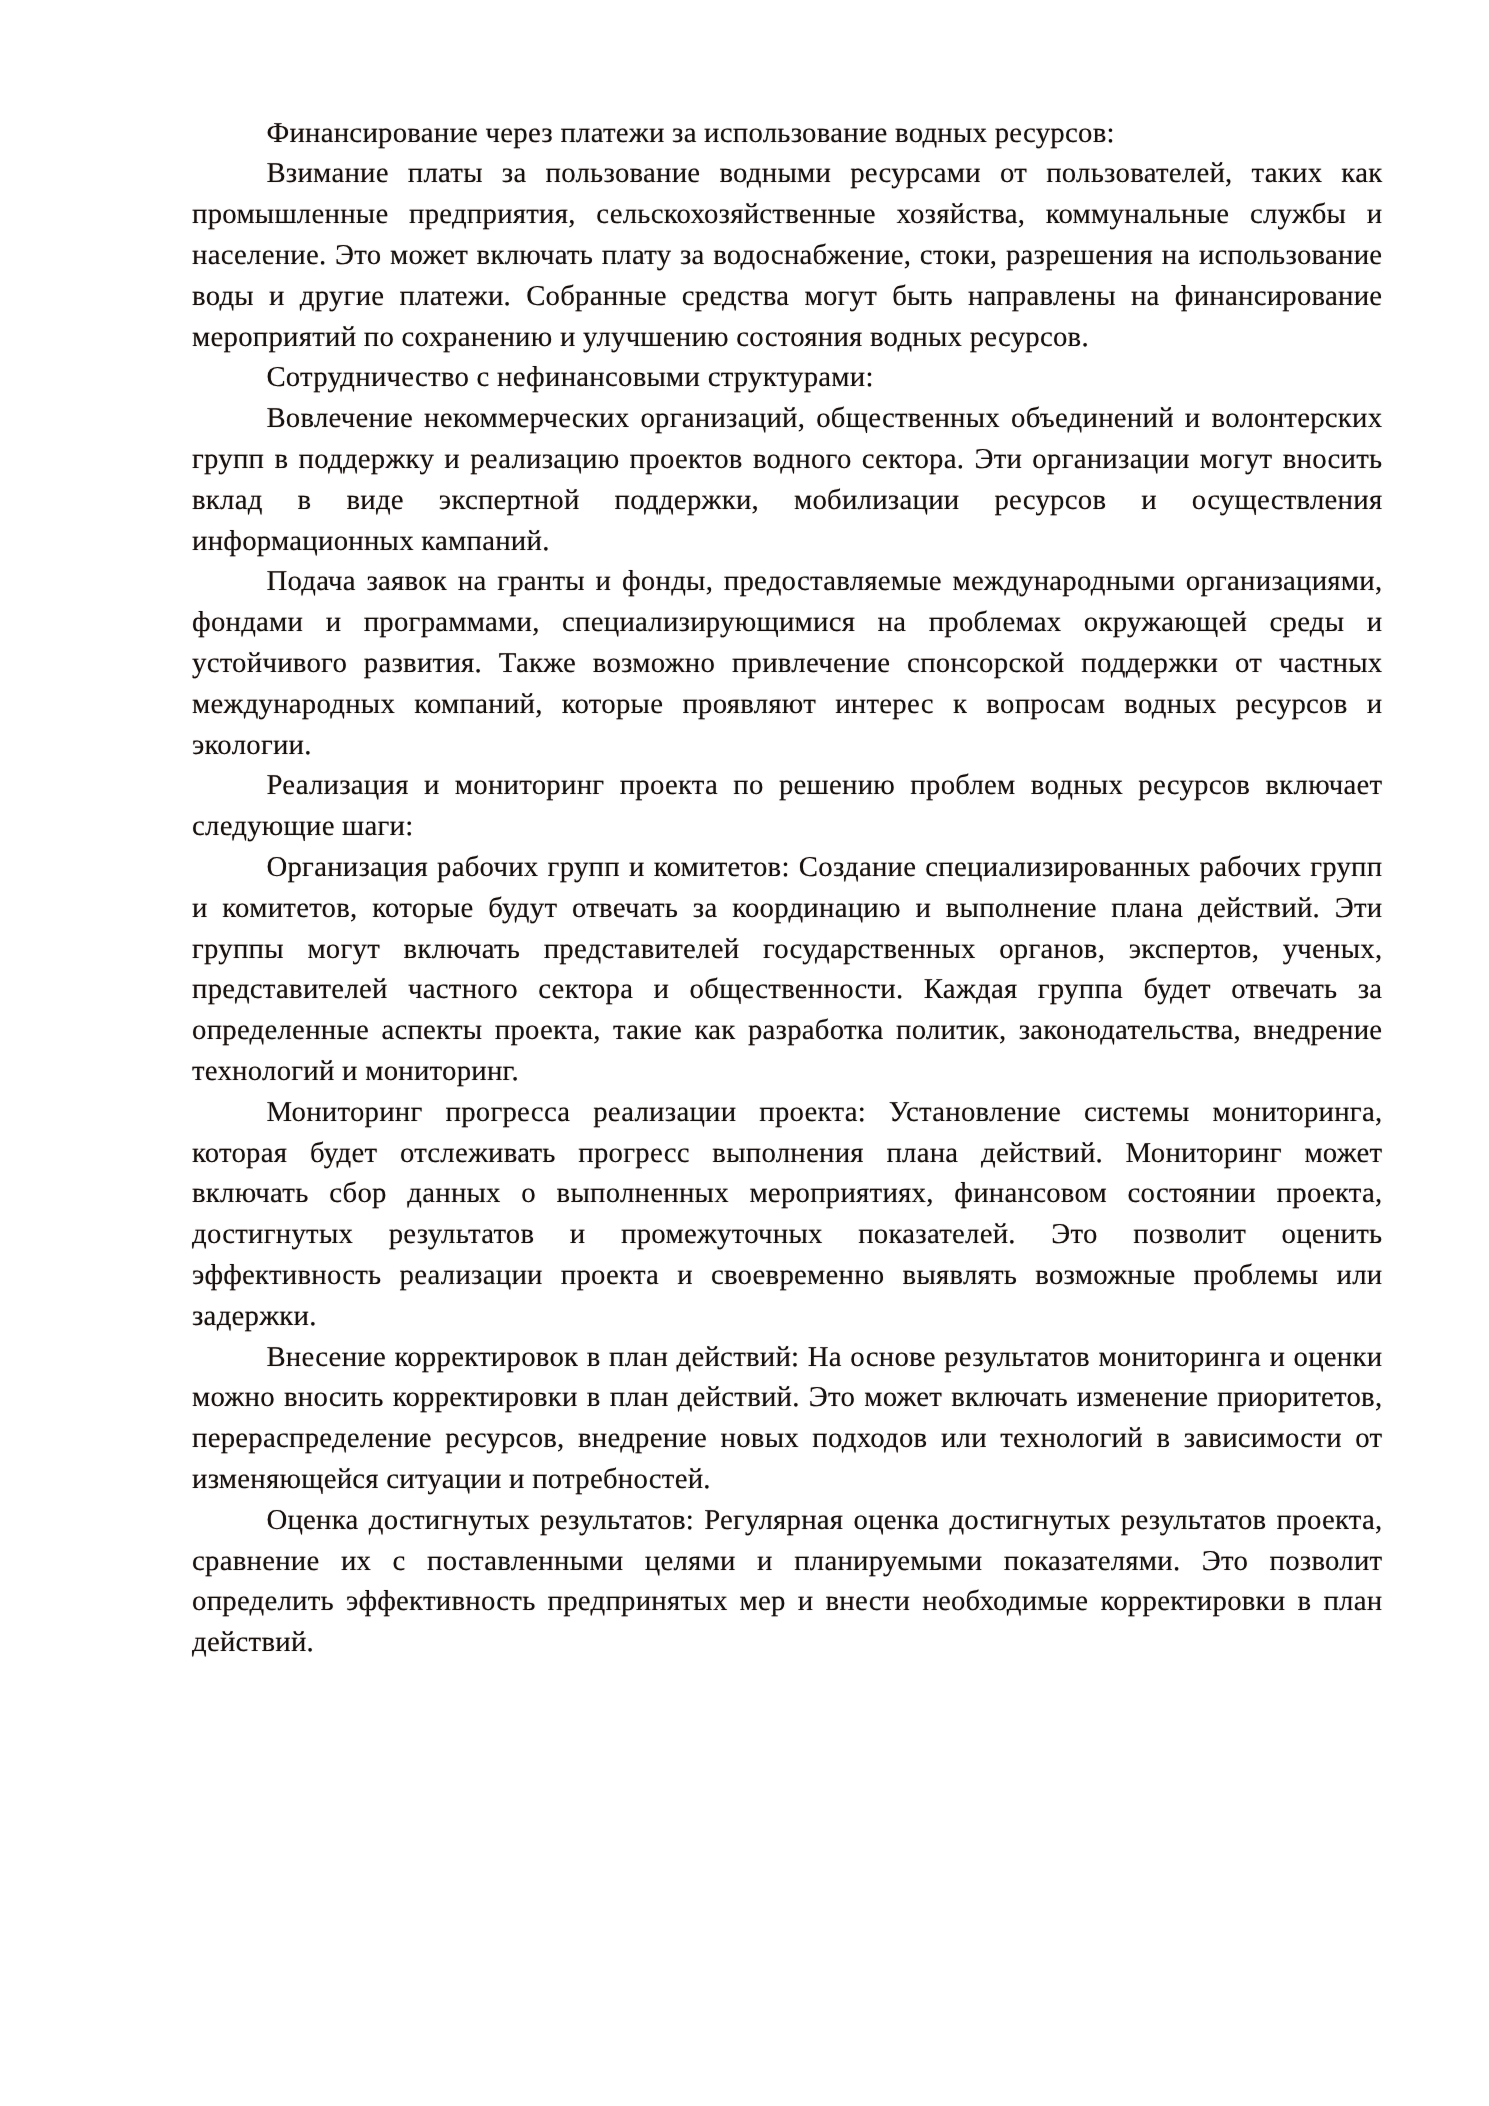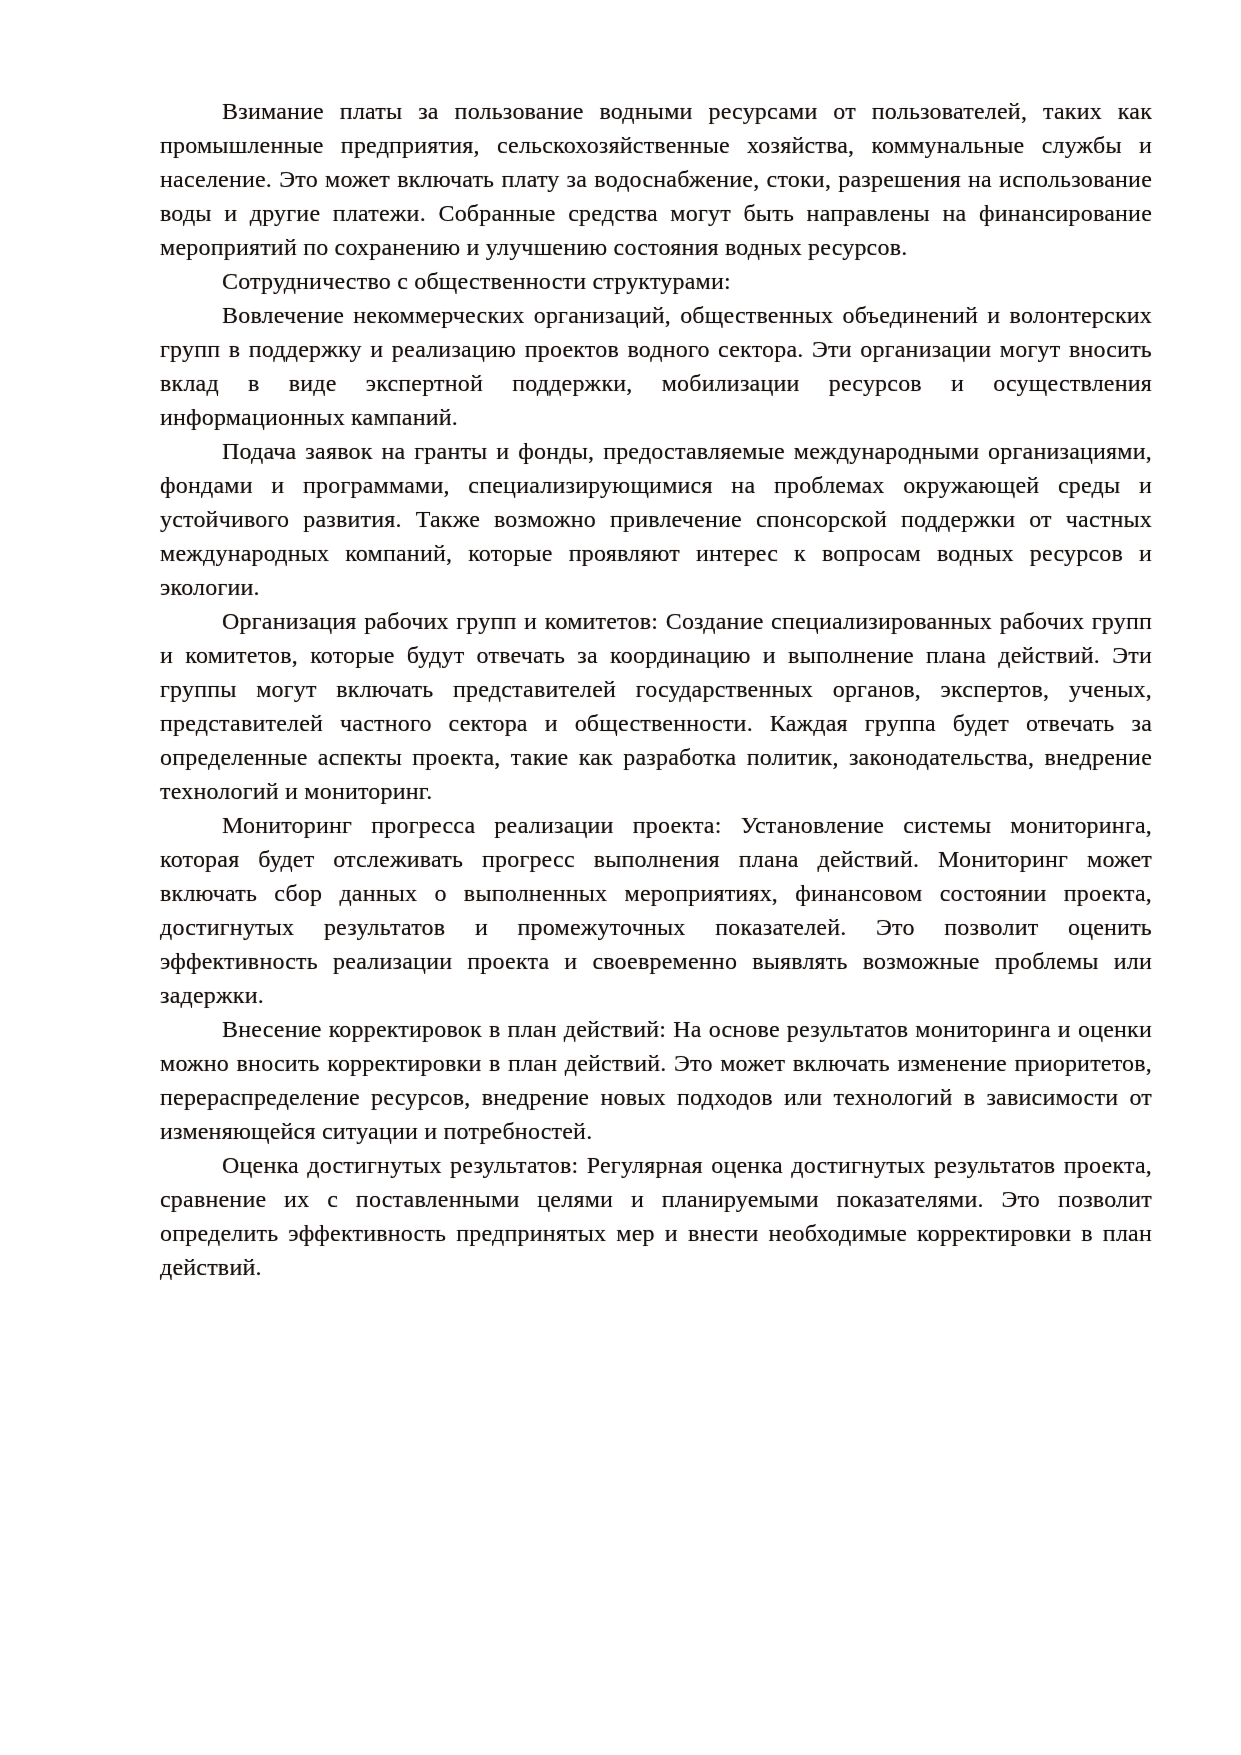--- a/index.html
+++ b/index.html
@@ -33,22 +33,24 @@
     text-indent: 62px;
     text-align: justify;
     text-justify: inter-word;
   }
 </style>
 </head>
 <body>
 
 <div class="page">
   <div class="content">
+    <p>Финансирование через платежи за использование водных ресурсов:</p>
     <p>Взимание платы за пользование водными ресурсами от пользователей, таких как промышленные предприятия, сельскохозяйственные хозяйства, коммунальные службы и население. Это может включать плату за водоснабжение, стоки, разрешения на использование воды и другие платежи. Собранные средства могут быть направлены на финансирование мероприятий по сохранению и улучшению состояния водных ресурсов.</p>
-    <p>Сотрудничество с общественности структурами:</p>
+    <p>Сотрудничество с нефинансовыми структурами:</p>
     <p>Вовлечение некоммерческих организаций, общественных объединений и волонтерских групп в поддержку и реализацию проектов водного сектора. Эти организации могут вносить вклад в виде экспертной поддержки, мобилизации ресурсов и осуществления информационных кампаний.</p>
     <p>Подача заявок на гранты и фонды, предоставляемые международными организациями, фондами и программами, специализирующимися на проблемах окружающей среды и устойчивого развития. Также возможно привлечение спонсорской поддержки от частных международных компаний, которые проявляют интерес к вопросам водных ресурсов и экологии.</p>
+    <p>Реализация и мониторинг проекта по решению проблем водных ресурсов включает следующие шаги:</p>
     <p>Организация рабочих групп и комитетов: Создание специализированных рабочих групп и комитетов, которые будут отвечать за координацию и выполнение плана действий. Эти группы могут включать представителей государственных органов, экспертов, ученых, представителей частного сектора и общественности. Каждая группа будет отвечать за определенные аспекты проекта, такие как разработка политик, законодательства, внедрение технологий и мониторинг.</p>
     <p>Мониторинг прогресса реализации проекта: Установление системы мониторинга, которая будет отслеживать прогресс выполнения плана действий. Мониторинг может включать сбор данных о выполненных мероприятиях, финансовом состоянии проекта, достигнутых результатов и промежуточных показателей. Это позволит оценить эффективность реализации проекта и своевременно выявлять возможные проблемы или задержки.</p>
     <p>Внесение корректировок в план действий: На основе результатов мониторинга и оценки можно вносить корректировки в план действий. Это может включать изменение приоритетов, перераспределение ресурсов, внедрение новых подходов или технологий в зависимости от изменяющейся ситуации и потребностей.</p>
     <p>Оценка достигнутых результатов: Регулярная оценка достигнутых результатов проекта, сравнение их с поставленными целями и планируемыми показателями. Это позволит определить эффективность предпринятых мер и внести необходимые корректировки в план действий.</p>
   </div>
 </div>
 
 </body></html>

